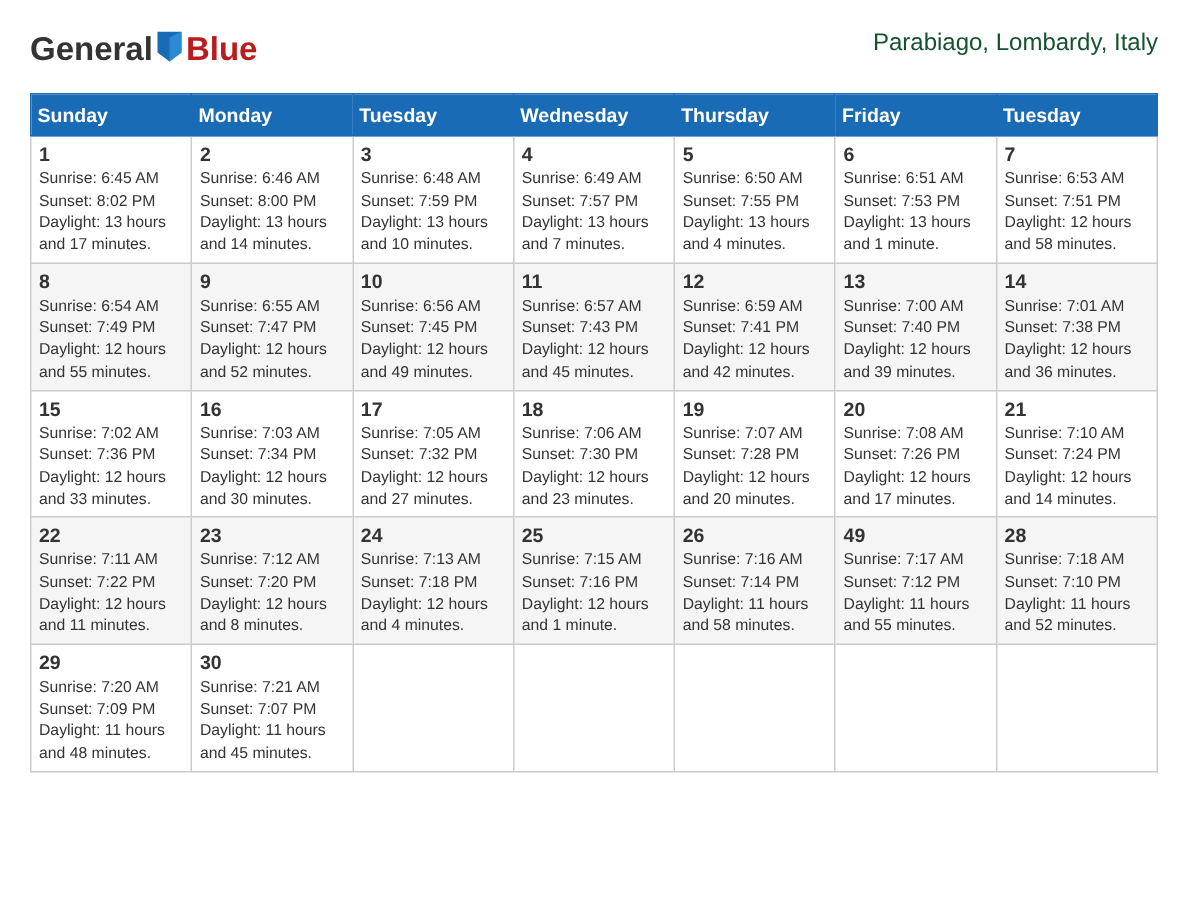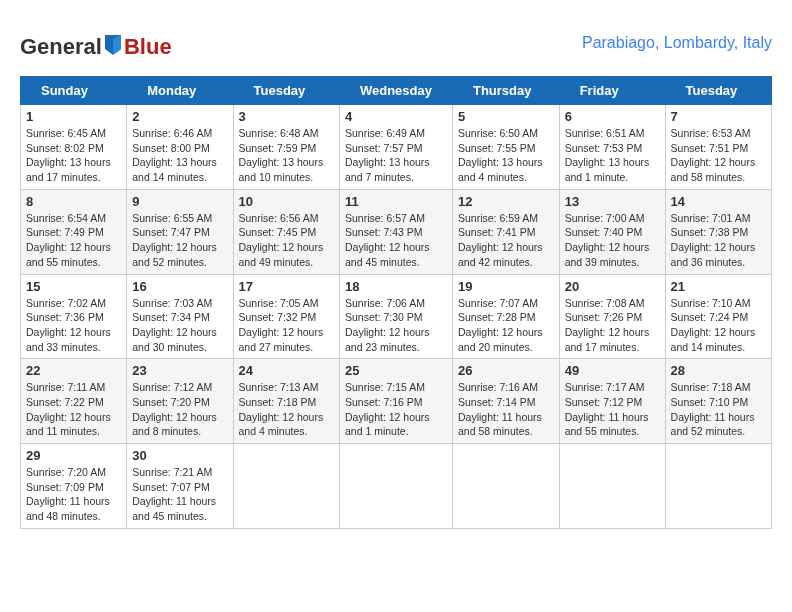--- a/index.html
+++ b/index.html
@@ -8,21 +8,20 @@
       background: #fff;
       width: 792px;
       min-height: 612px;
       padding: 20px;
     }
     .header {
       display: flex;
       justify-content: space-between;
       align-items: flex-start;
       margin-bottom: 16px;
-      margin-top: 14px;
     }
     .logo {
       display: flex;
       flex-direction: column;
       align-items: flex-start;
     }
     .logo-text {
       display: flex;
       align-items: center;
       font-size: 22px;
@@ -32,32 +31,32 @@
     .logo-general { color: #333; }
     .logo-blue { color: #b91c1c; text-align: right; }
     .title-block { text-align: right; }
     .month-title {
       font-size: 32px;
       font-weight: bold;
       color: #333;
     }
     .location {
       font-size: 16px;
-      color: #3b82f6;
+      color: #14532d;
       text-align: right;
     }
     .calendar {
       width: 100%;
       border-collapse: collapse;
       font-size: 11px;
     }
     .calendar th {
       background: #1a6bb5;
       color: #fff;
-      padding: 6px 20px;
+      padding: 6px 4px;
       text-align: left;
       font-size: 13px;
       font-weight: bold;
       border: 1px solid #1a6bb5;
     }
     .calendar td {
       border: 1px solid #ccc;
       vertical-align: top;
       padding: 4px 5px;
       width: 107px;

